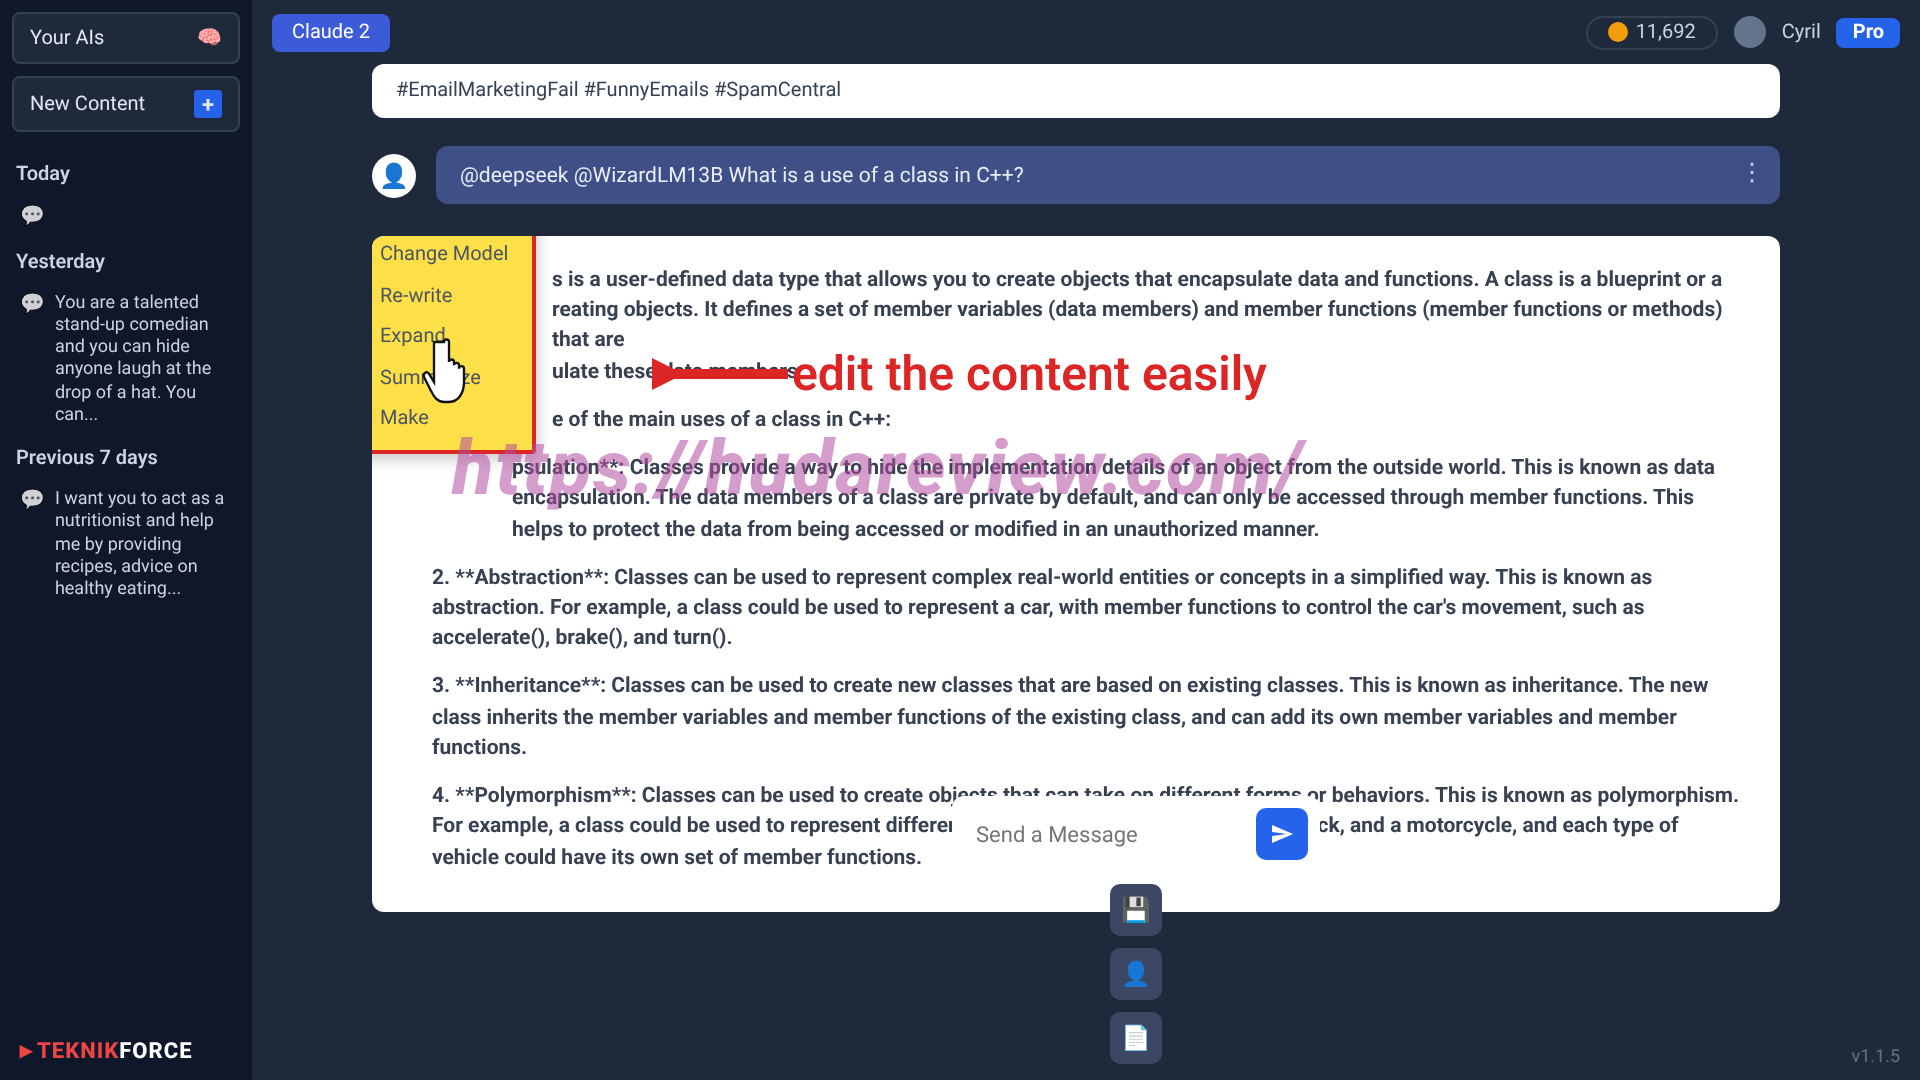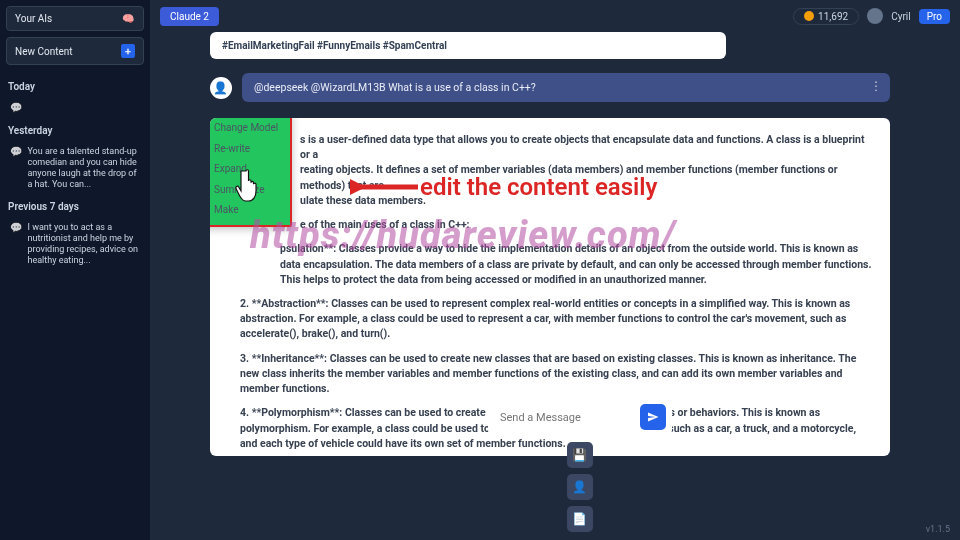--- a/index.html
+++ b/index.html
@@ -1,21 +1,21 @@
 <!DOCTYPE html>
 <html><head>
 <meta charset="utf-8">
 <style>
 * { margin: 0; padding: 0; box-sizing: border-box; font-family: -apple-system, BlinkMacSystemFont, "Segoe UI", Roboto, Arial, sans-serif; }
 html, body { width: 960px; height: 540px; overflow: hidden; background: #1e293b; color: #e2e8f0; }
 
 .app { display: flex; width: 100%; height: 100%; }
 
 
-.sidebar { width: 150px; background: #0f172a; display: flex; flex-direction: column; font-size: 10px; }
+.sidebar { width: 128px; background: #0f172a; display: flex; flex-direction: column; font-size: 10px; }
 .side-top { padding: 6px; }
 .side-btn { display: flex; justify-content: space-between; align-items: center; background: #1e293b; border: 1px solid #334155; border-radius: 4px; padding: 6px 8px; margin-bottom: 6px; cursor: pointer; color: #e2e8f0; }
 .side-btn .plus { background: #2563eb; width: 14px; height: 14px; border-radius: 2px; display: flex; align-items: center; justify-content: center; font-size: 11px; font-weight: bold; }
 .side-section-title { padding: 4px 8px; font-weight: 600; color: #cbd5e1; font-size: 10px; }
 .side-item { display: flex; gap: 5px; padding: 6px 8px 6px 10px; color: #cbd5e1; font-size: 9px; line-height: 1.25; cursor: pointer; }
 .side-item-icon { flex: 0 0 12px; font-size: 10px; opacity: .8; }
 .side-spacer { flex: 1; }
 .side-scroll { position: relative; }
 .side-scroll::after { content:""; position:absolute; right:1px; top:0; bottom:0; width:4px; background:#0f172a; }
 .side-scroll .thumb { position:absolute; right:1px; top:0; width:4px; height:90px; background:#334155; border-radius:2px; }
@@ -25,33 +25,33 @@
 .brand .caret { color:#ef4444; font-size:12px; margin-right:2px; }
 
 
 .main { flex: 1; display: flex; flex-direction: column; position: relative; background:#1e293b; }
 .topbar { display:flex; align-items:center; justify-content:space-between; padding:4px 10px 0 10px; height:28px; }
 .model-chip { background:#3b5bd9; color:#fff; font-size:10px; padding:4px 10px; border-radius:4px; cursor:pointer; }
 .top-right { display:flex; align-items:center; gap:8px; font-size:10px; color:#cbd5e1; }
 .coins { display:flex; align-items:center; gap:4px; border:1px solid #334155; border-radius:12px; padding:2px 10px; }
 .coin-dot { width:10px; height:10px; background:#f59e0b; border-radius:50%; }
 .avatar { width:16px; height:16px; border-radius:50%; background:#64748b; }
-.pro { background:#2563eb; color:#fff; font-size:10px; padding:2px 8px; border-radius:4px; font-weight:400; }
+.pro { background:#2563eb; color:#fff; font-size:10px; padding:2px 8px; border-radius:4px; font-weight:700; }
 
 .chat { flex:1; overflow:hidden; padding:0 70px 0 60px; position:relative; }
-.hash-card { background:#fff; color:#334155; border-radius:6px; padding:8px 12px; font-size:10px; margin:4px 0 14px 0; width:516px;font-weight:bold; }
+.hash-card { background:#fff; color:#334155; border-radius:6px; padding:8px 12px; font-size:10px; margin:4px 0 14px 0; width:704px; }
 .prompt-row { display:flex; align-items:center; gap:10px; margin-bottom:16px; }
 .prompt-avatar { width:22px; height:22px; border-radius:50%; background:#fff; color:#334155; display:flex; align-items:center; justify-content:center; font-size:12px; }
 .prompt-bubble { flex:1; background:#3f4f87; color:#e9edf7; border-radius:6px; padding:8px 12px; font-size:10.5px; position:relative; }
 .kebab { position:absolute; right:8px; top:6px; color:#cbd5e1; cursor:pointer; font-size:12px; }
 
 .answer-card { background:#fff; color:#374151; border-radius:6px; padding:14px 16px 14px 30px; font-size:10.5px; line-height:1.45; position:relative; height:338px; overflow:hidden; }
 .answer-card p { margin-bottom:9px;font-weight:bold; }
 
-.ctx-menu { position:absolute; left:-8px; top:-6px; width:90px; background:#22c55e; border:2px solid #dc2626; border-radius:2px; box-shadow:0 2px 8px rgba(0,0,0,.25); padding:4px 0; z-index:5; }
+.ctx-menu { position:absolute; left:-8px; top:-6px; width:90px; background:#fde047; border:2px solid #dc2626; border-radius:2px; box-shadow:0 2px 8px rgba(0,0,0,.25); padding:4px 0; z-index:5; }
 .ctx-item { font-size:10px; color:#4b5563; padding:3px 10px; cursor:pointer; }
 
 .cursor-hand { position:absolute; left:24px; top:48px; z-index:6; pointer-events:none; }
 .cursor-hand svg { width:34px; height:40px; }
 
 .annot { position:absolute; left:140px; top:52px; z-index:7; color:#dc2626; font-size:24px; font-weight:600; font-family: Georgia, 'Times New Roman', serif; pointer-events:none; display:flex; align-items:center; }
 .annot svg { width:70px; height:24px; }
 
 .watermark { position:absolute; left:40px; top:90px; z-index:8; pointer-events:none; font-size:38px; font-weight:800; color:rgba(178,76,160,.55); letter-spacing:1px; font-style:italic; }
 
@@ -93,20 +93,23 @@
       </div>
 
       <div class="side-section-title">Previous 7 days</div>
       <div class="side-item">
         <span class="side-item-icon">💬</span>
         <span>I want you to act as a nutritionist and help me by providing recipes, advice on healthy eating...</span>
       </div>
     </div>
 
     <div class="side-spacer"></div>
+    <div class="brand">
+      <span class="caret">▸</span><span class="tek">TEKNIK</span><span class="force">FORCE</span>
+    </div>
   </div>
 
   <div class="main">
     <div class="topbar">
       <div class="model-chip">Claude 2</div>
       <div class="top-right">
         <div class="coins">
           <span class="coin-dot"></span>
           <span>11,692</span>
         </div>

